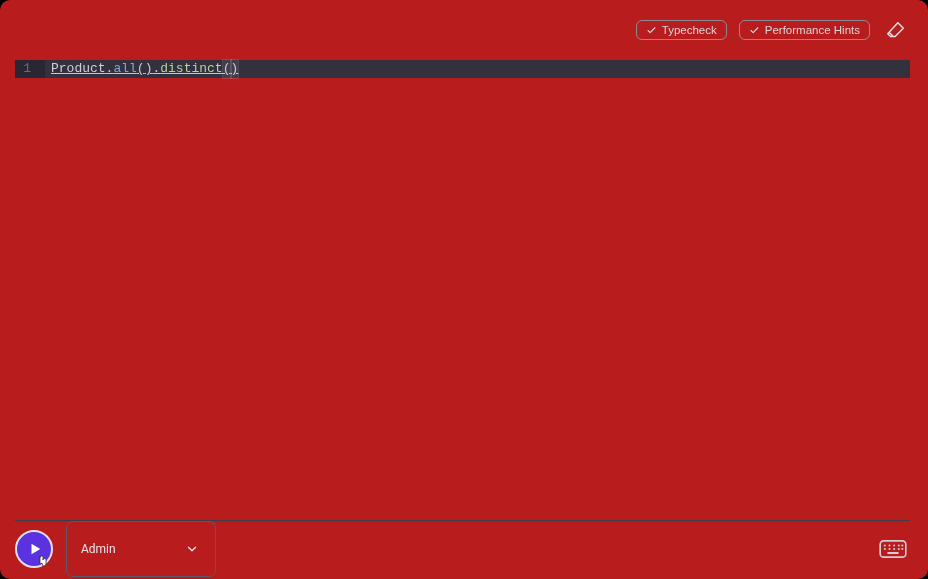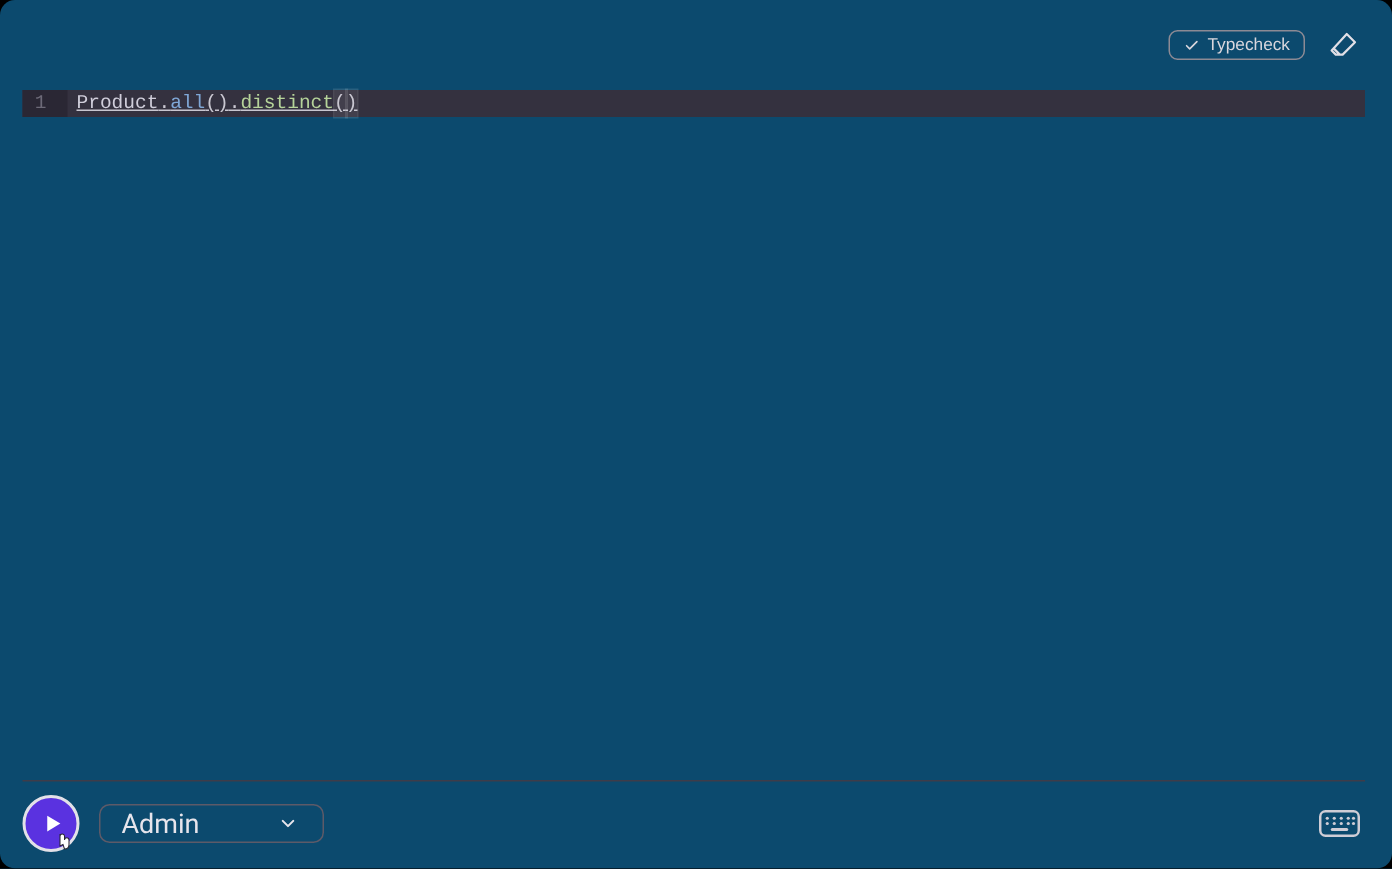--- a/index.html
+++ b/index.html
@@ -3,21 +3,21 @@
 <meta charset="utf-8">
 <style>
   * { box-sizing: border-box; margin: 0; padding: 0; }
   html, body { width: 928px; height: 579px; overflow: hidden; background: #000; }
   body { font-family: -apple-system, BlinkMacSystemFont, "Segoe UI", Roboto, sans-serif; }
 
   .app {
     position: relative;
     width: 928px;
     height: 579px;
-    background: #0c4a6e;
+    background: #b91c1c;
     border-radius: 10px;
     overflow: hidden;
   }
 
   
   .toolbar {
     position: absolute;
     top: 0; left: 0; right: 0;
     height: 60px;
     display: flex;
@@ -121,30 +121,30 @@
   }
   .run-btn svg.play { width: 14px; height: 14px; fill: #fff; margin-left: 2px; }
   .cursor-pointer-ghost {
     position: absolute;
     left: 18px; top: 22px;
     pointer-events: none;
     color: #f6f5f8;
   }
 
   .role-select {
-    height: 26px;
+    height: 56px;
     min-width: 150px;
     border: 1px solid #5d5a68;
     border-radius: 7px;
     display: flex;
     align-items: center;
     justify-content: space-between;
     padding: 0 16px 0 14px;
     color: #e7e5ec;
-    font-size: 18px;
+    font-size: 12px;
     cursor: pointer;
     background: transparent;
   }
   .role-select svg { width: 14px; height: 14px; }
 
   .spacer { flex: 1; }
 
   .kbd-btn {
     width: 34px; height: 26px;
     display: flex;
@@ -158,20 +158,26 @@
 <body>
 
 <div class="app">
 
   <div class="toolbar">
     <button class="pill">
       <svg viewBox="0 0 16 16">
           <path d="M3 8l3 3 7-7" fill="none" stroke="currentColor" stroke-width="1.6" stroke-linecap="round" stroke-linejoin="round"></path>
         </svg>
       <span>Typecheck</span>
+    </button>
+    <button class="pill">
+      <svg viewBox="0 0 16 16">
+          <path d="M3 8l3 3 7-7" fill="none" stroke="currentColor" stroke-width="1.6" stroke-linecap="round" stroke-linejoin="round"></path>
+        </svg>
+      <span>Performance Hints</span>
     </button>
     <div class="eraser-btn">
       <svg viewBox="0 0 24 24" width="22" height="22">
         <path d="M14 4l6 6-9 9H6l-3-3 11-12z M9 19l-4-4" fill="none" stroke="currentColor" stroke-width="1.6" stroke-linejoin="round" stroke-linecap="round"></path>
       </svg>
     </div>
   </div>
 
   <div class="editor-area">
     <div class="code-line">

